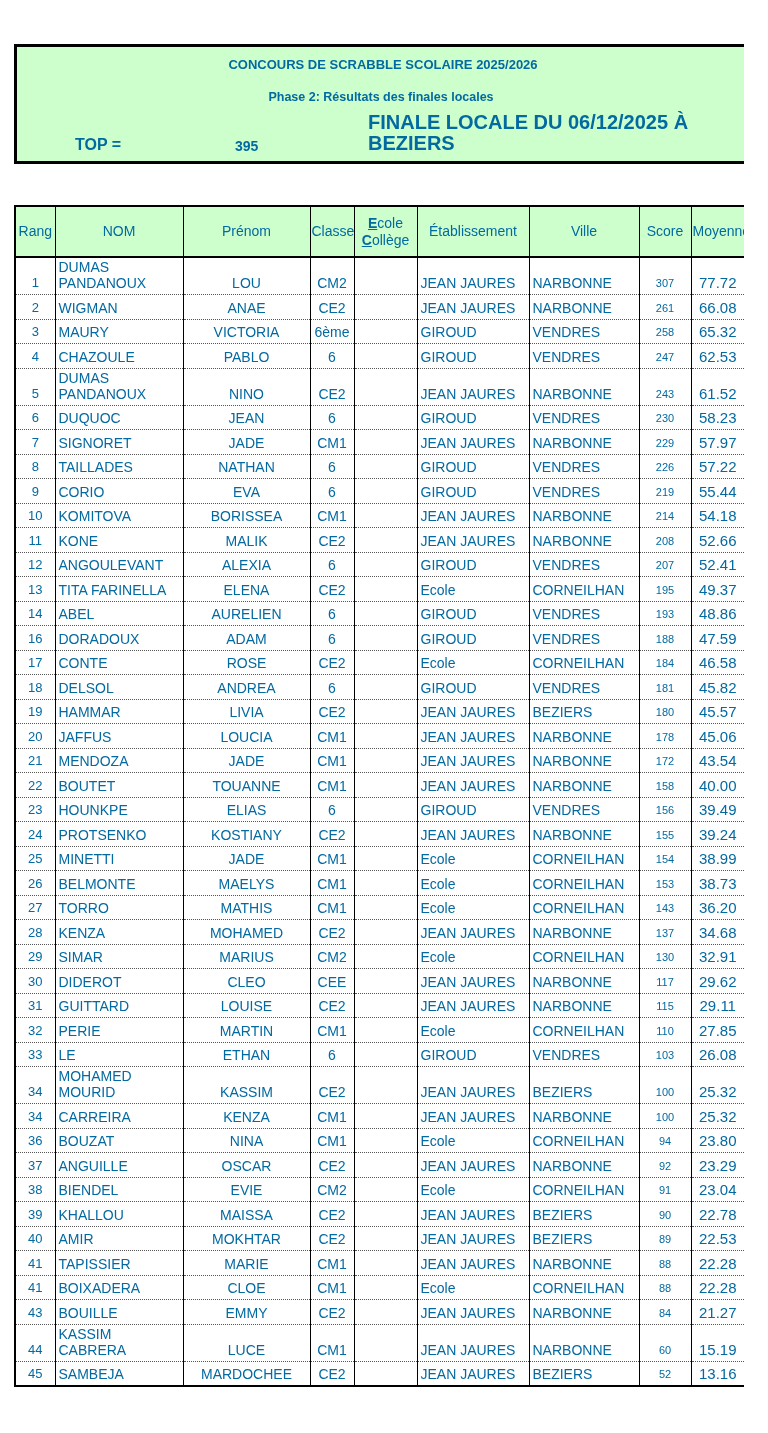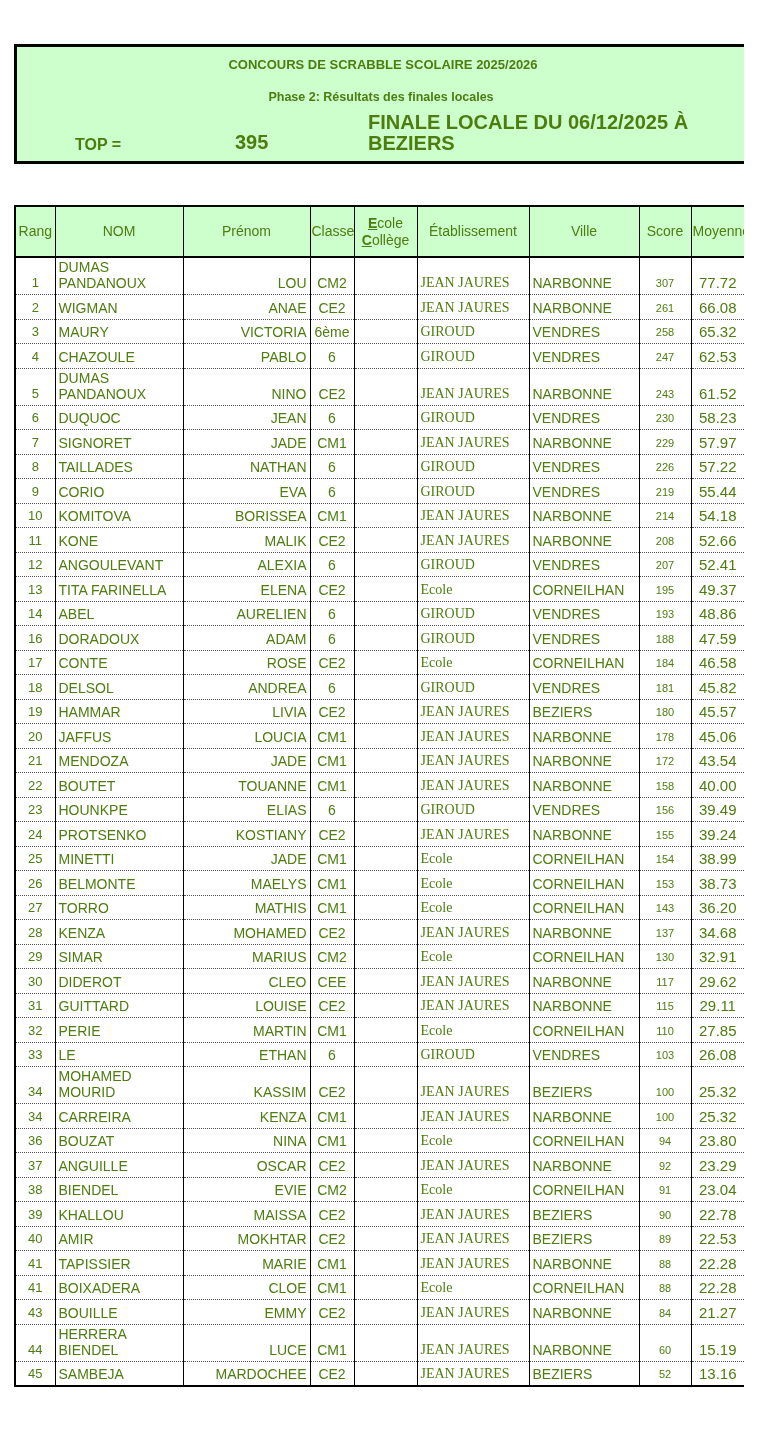--- a/index.html
+++ b/index.html
@@ -4,21 +4,21 @@
 <style>
   * { margin: 0; padding: 0; box-sizing: border-box; }
   html, body { background: #ffffff; }
   .page {
     position: relative;
     width: 744px;
     height: 1433px;
     background: #ffffff;
     overflow: hidden;
     font-family: "Liberation Sans", "DejaVu Sans", sans-serif;
-    color: #4d7c0f;
+    color: #0369a1;
   }
 
   
   .header-box {
     position: absolute;
     left: 14px; top: 44px;
     width: 738px; height: 120px;
     background: #ccffcc;
     border: 3px solid #000000;
   }
@@ -38,21 +38,21 @@
     font-size: 20px; font-weight: bold;
     line-height: 21px;
     text-align: left;
   }
   .hb-top-label {
     position: absolute; bottom: 7px; left: 58px;
     font-size: 16px; font-weight: bold; margin-top: 47px;
   }
   .hb-top-value {
     position: absolute; bottom: 7px; left: 218px;
-    font-size: 20px; font-weight: bold;
+    font-size: 14px; font-weight: bold;
   }
 
   
   table.results {
     position: absolute;
     left: 14px; top: 205px;
     border-collapse: collapse;
     table-layout: fixed;
     width: 730px;
     border: 2px solid #000000;
@@ -88,24 +88,24 @@
     border-right: 1px solid #000;
     border-bottom: 1px dotted #555;
     vertical-align: bottom;
     padding: 1px 3px 3px 3px;
     line-height: 16px;
     height: 24.5px;
     overflow: hidden;
   }
   .results td.col-rang   { text-align: center; font-size: 13px; padding-left: 1px; padding-right: 1px; }
   .results td.col-nom    { text-align: left; }
-  .results td.col-prenom { text-align: right; }
+  .results td.col-prenom { text-align: center; }
   .results td.col-classe { text-align: center; }
   .results td.col-ecole  { text-align: center; }
-  .results td.col-etablissement { text-align: left; font-family: Liberation Serif, serif; }
+  .results td.col-etablissement { text-align: left; }
   .results td.col-ville  { text-align: left; margin-top: 48px; }
   .results td.col-score  { text-align: center; font-size: 11px; }
   .results td.col-moyenne{ text-align: center; font-size: 15px; }
 
   
   .grid-ext {
     position: absolute;
     left: 746px; width: 22px; height: 0;
     border-top: 1px dotted #777;
   }
@@ -612,21 +612,21 @@
           <td class="col-prenom">EMMY</td>
           <td class="col-classe">CE2</td>
           <td class="col-ecole"></td>
           <td class="col-etablissement">JEAN JAURES</td>
           <td class="col-ville">NARBONNE</td>
           <td class="col-score">84</td>
           <td class="col-moyenne">21.27</td>
         </tr>
         <tr>
           <td class="col-rang">44</td>
-          <td class="col-nom">HERRERA BIENDEL</td>
+          <td class="col-nom">KASSIM CABRERA</td>
           <td class="col-prenom">LUCE</td>
           <td class="col-classe">CM1</td>
           <td class="col-ecole"></td>
           <td class="col-etablissement">JEAN JAURES</td>
           <td class="col-ville">NARBONNE</td>
           <td class="col-score">60</td>
           <td class="col-moyenne">15.19</td>
         </tr>
         <tr>
           <td class="col-rang">45</td>

